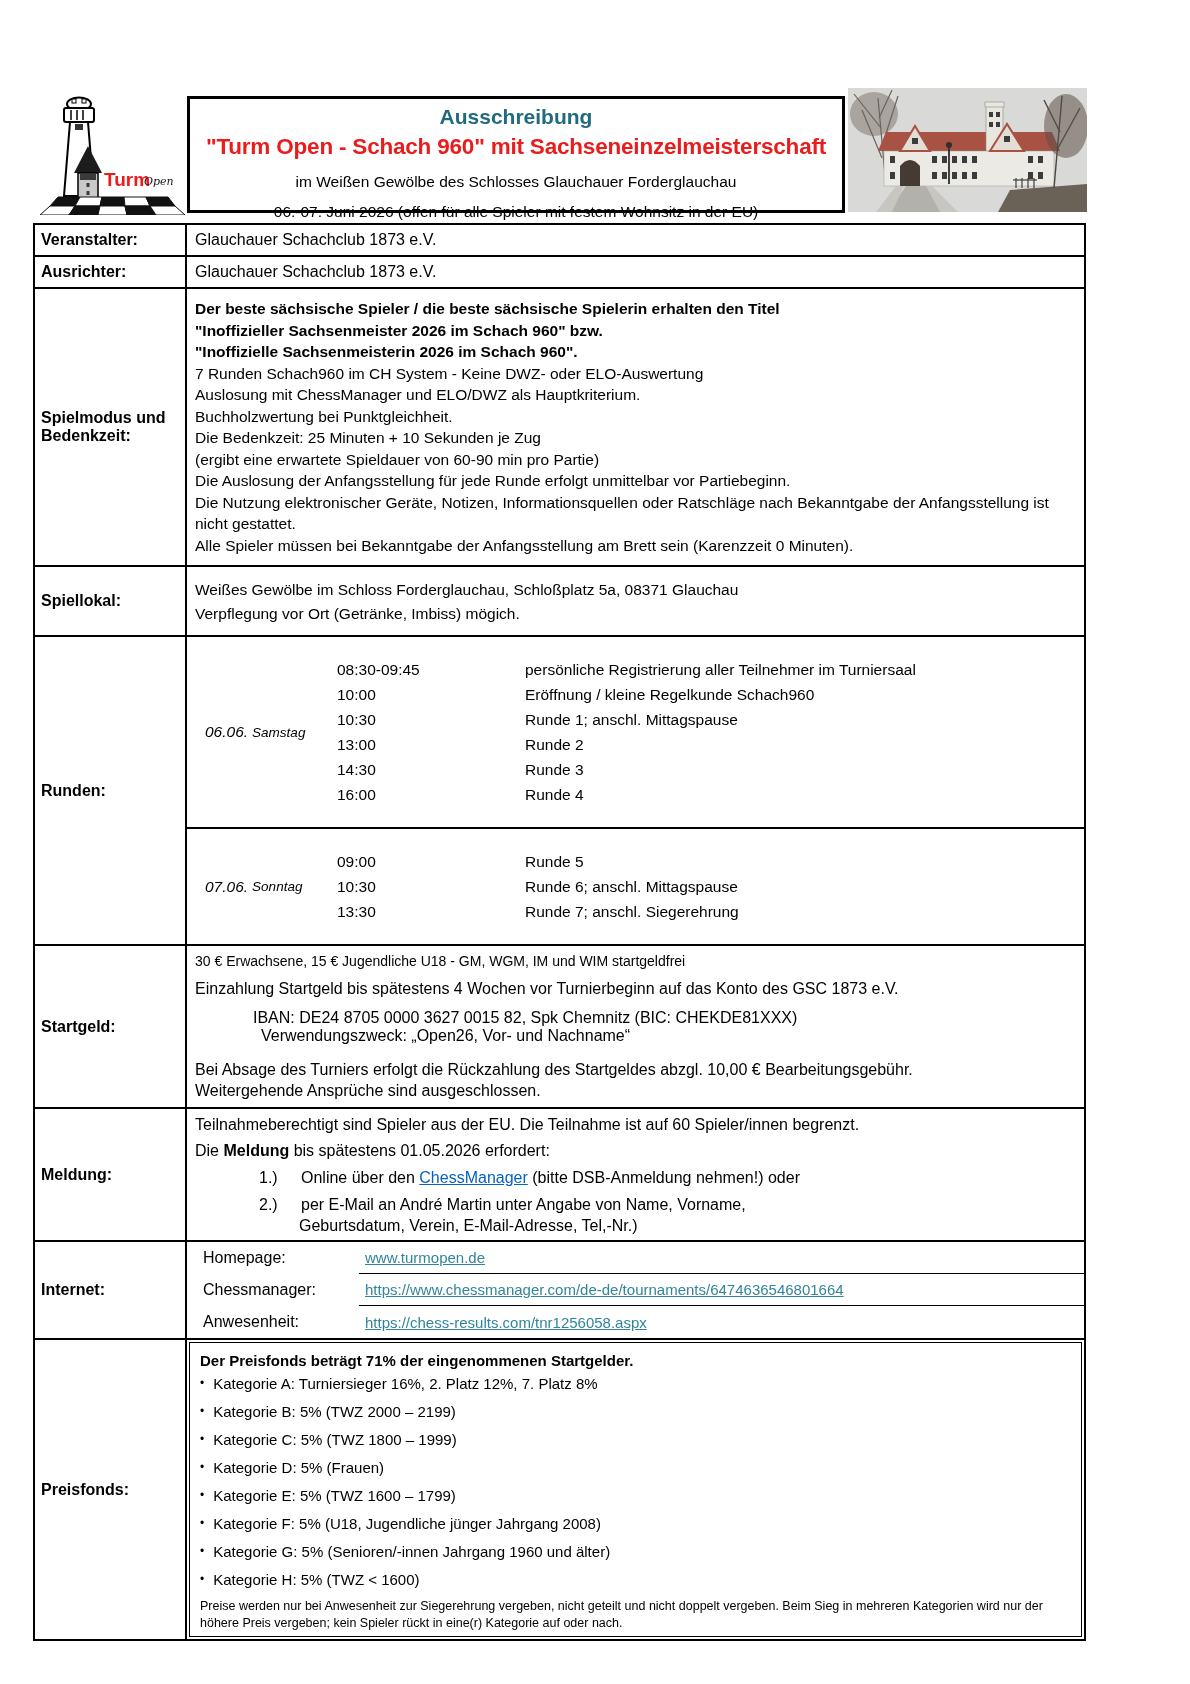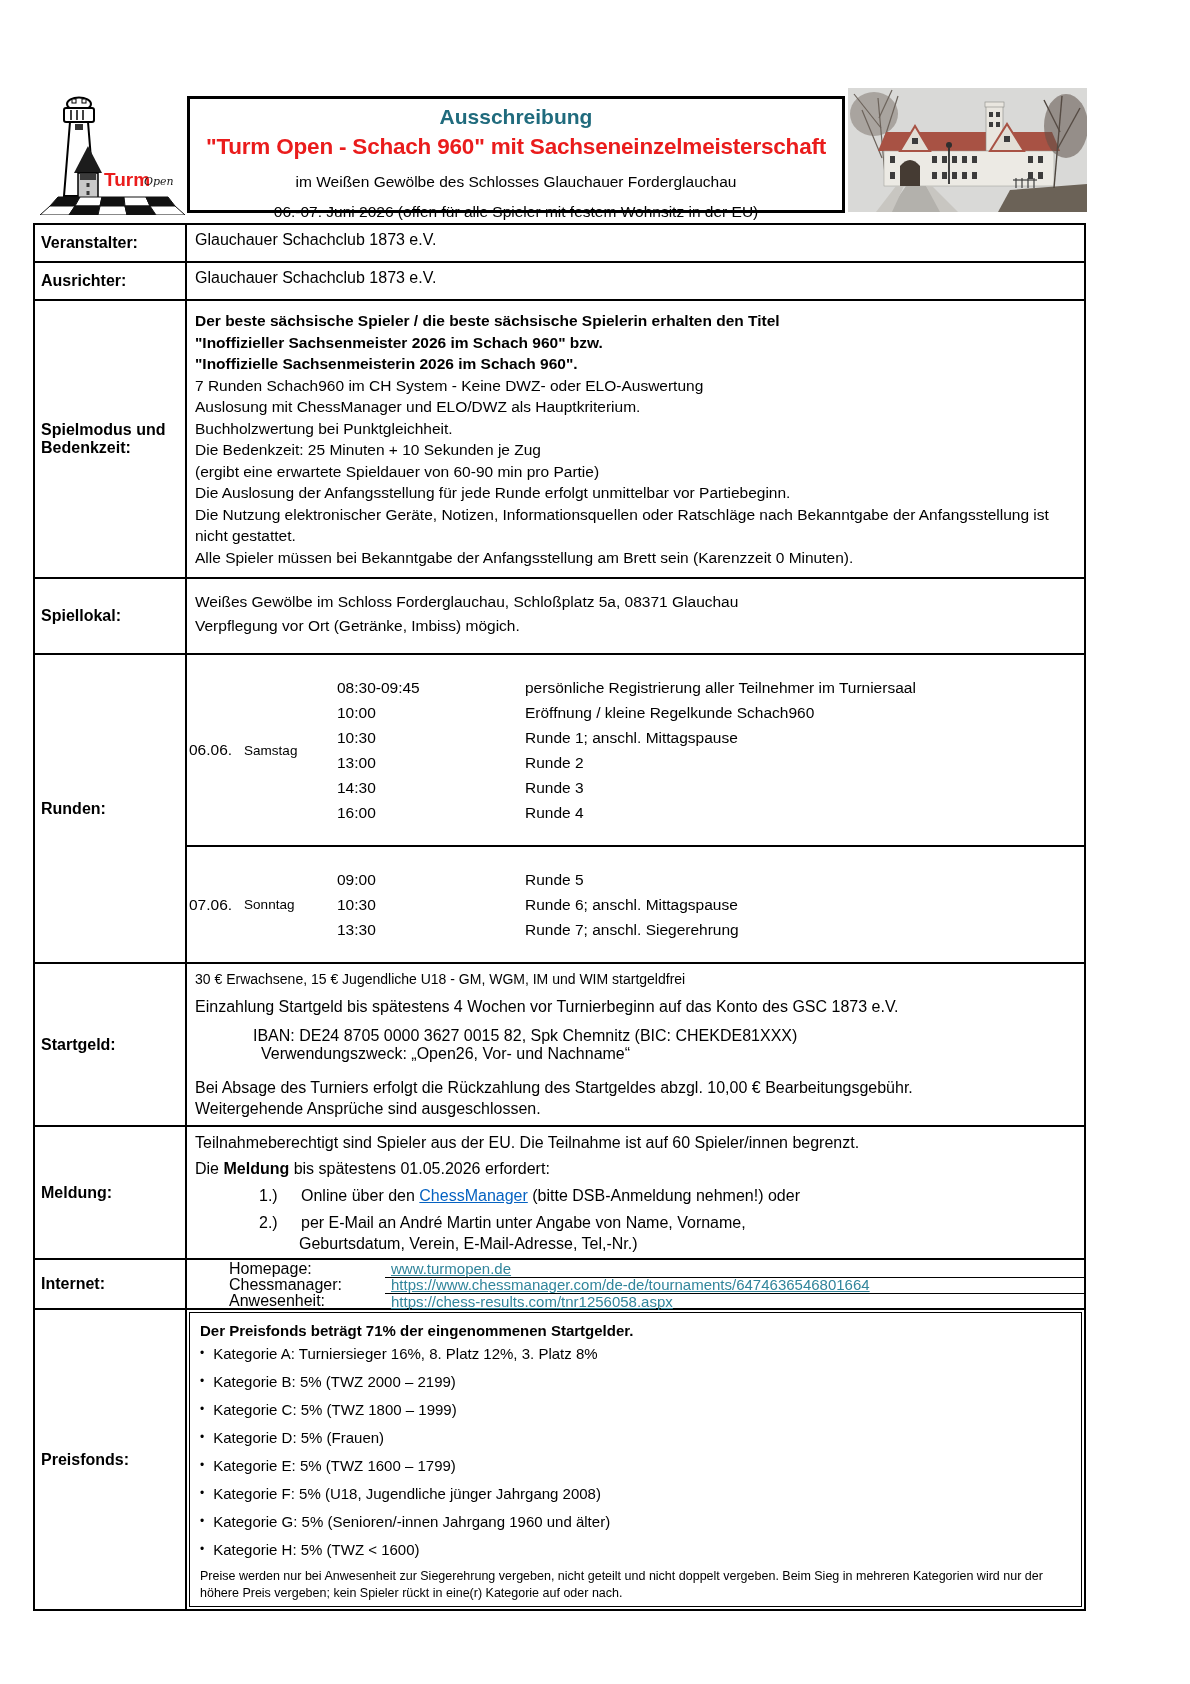--- a/index.html
+++ b/index.html
@@ -15,37 +15,37 @@
   .kicker{font-size:21px;font-weight:bold;color:#206b7d;}
   .main-title{font-size:22.5px;font-weight:bold;color:#ea1c1c;margin-top:5px;white-space:nowrap;letter-spacing:-0.2px;}
   .venue-line{font-size:15.5px;margin-top:13px;}
   .date-line{font-size:15.5px;margin-top:12px;}
   .photo{position:absolute;left:815px;top:0;width:239px;height:124px;}
 
   
   table.doc{border-collapse:collapse;width:1053px;table-layout:fixed;}
   table.doc td{border:2px solid #000;font-size:16px;vertical-align:middle;}
   td.lbl{width:152px;font-weight:bold;font-size:15.5px;padding:2px 4px 2px 6px;}
-  td.val{padding:2px 6px 8px 8px;}
+  td.val{padding:2px 6px 2px 8px;}
   .r-simple td{height:26px;}
 
   
   td.sm-cell{vertical-align:top;height:250px;padding:9px 10px 9px 8px;}
   .sm-bold,.sm-line{font-size:15.5px;line-height:21.5px;}
   .sm-bold{font-weight:bold;}
 
   
   td.sp-cell{height:62px;padding-top:4px;}
   .sp-line{font-size:15.5px;line-height:24px;}
 
   
   td.ru-cell{padding:0;vertical-align:top;}
   .day-block{display:flex;}
   .day-block.d2{border-top:2px solid #000;}
-  .date-cell{flex:0 0 150px;display:flex;align-items:center;gap:12px;padding-left:2px;box-sizing:border-box;}
+  .date-cell{flex:0 0 150px;display:flex;align-items:center;gap:4px;padding-left:18px;box-sizing:border-box;font-style:italic;}
   .ru-date{font-size:15.5px;}
   .ru-day{font-size:13.5px;}
   .entries{flex:1;padding:20px 0;}
   .entry{display:flex;height:25px;align-items:center;font-size:15.5px;}
   .etime{flex:0 0 188px;}
 
   
   td.sg-cell{vertical-align:top;padding:4px 8px 6px 8px;}
   .sg-fee{font-size:14px;margin-top:3px;}
   .sg-pay{font-size:16px;margin-top:11px;}
@@ -58,21 +58,21 @@
   td.me-cell{vertical-align:top;padding:4px 8px;}
   .me-l1{font-size:16px;margin-top:3px;}
   .me-l2{font-size:16px;margin-top:8px;}
   .m-item{margin-top:9px;padding-left:64px;display:flex;gap:16px;font-size:16px;}
   .m-num{flex:0 0 26px;}
   .me-cont{padding-left:104px;margin-top:2px;font-size:16px;line-height:20px;}
   a.inline-link{color:#0562c1;text-decoration:underline;cursor:pointer;}
 
   
   td.int-cell{padding:0;}
-  .int-row{display:grid;grid-template-columns:172px 1fr;height:16px;align-items:center;margin-left:26px;}
+  .int-row{display:grid;grid-template-columns:172px 1fr;height:32px;align-items:center;}
   .int-lbl{padding-left:16px;font-size:16px;}
   .int-url{height:100%;display:flex;align-items:center;padding-left:6px;box-sizing:border-box;}
   .int-row.sep .int-url{border-bottom:1.5px solid #000;}
   a.doclink{color:#31859b;text-decoration:underline;font-size:15px;cursor:pointer;}
 
   
   td.pf-cell{vertical-align:top;padding:2px;margin-left:20px;}
   .pf-box{border:1.5px solid #000;padding:7px 10px 5px 10px;min-height:258px;box-sizing:border-box;}
   .pf-intro{font-size:15px;font-weight:bold;margin-top:2px;}
   .pf-item{font-size:15px;height:28px;display:flex;align-items:center;}
@@ -358,21 +358,21 @@
       </td>
     </tr>
 
     <tr>
       <td class="lbl">Preisfonds:</td>
       <td class="pf-cell">
         <div class="pf-box">
           <div class="pf-intro">Der Preisfonds beträgt 71% der eingenommenen Startgelder.</div>
           <div class="pf-item">
                 <span class="pf-bullet">•</span>
-                <span>Kategorie A: Turniersieger 16%, 8. Platz 12%, 3. Platz 8%</span>
+                <span>Kategorie A: Turniersieger 16%, 2. Platz 12%, 7. Platz 8%</span>
               </div>
           <div class="pf-item">
                 <span class="pf-bullet">•</span>
                 <span>Kategorie B: 5%  (TWZ 2000 – 2199)</span>
               </div>
           <div class="pf-item">
                 <span class="pf-bullet">•</span>
                 <span>Kategorie C: 5%  (TWZ 1800 – 1999)</span>
               </div>
           <div class="pf-item">

